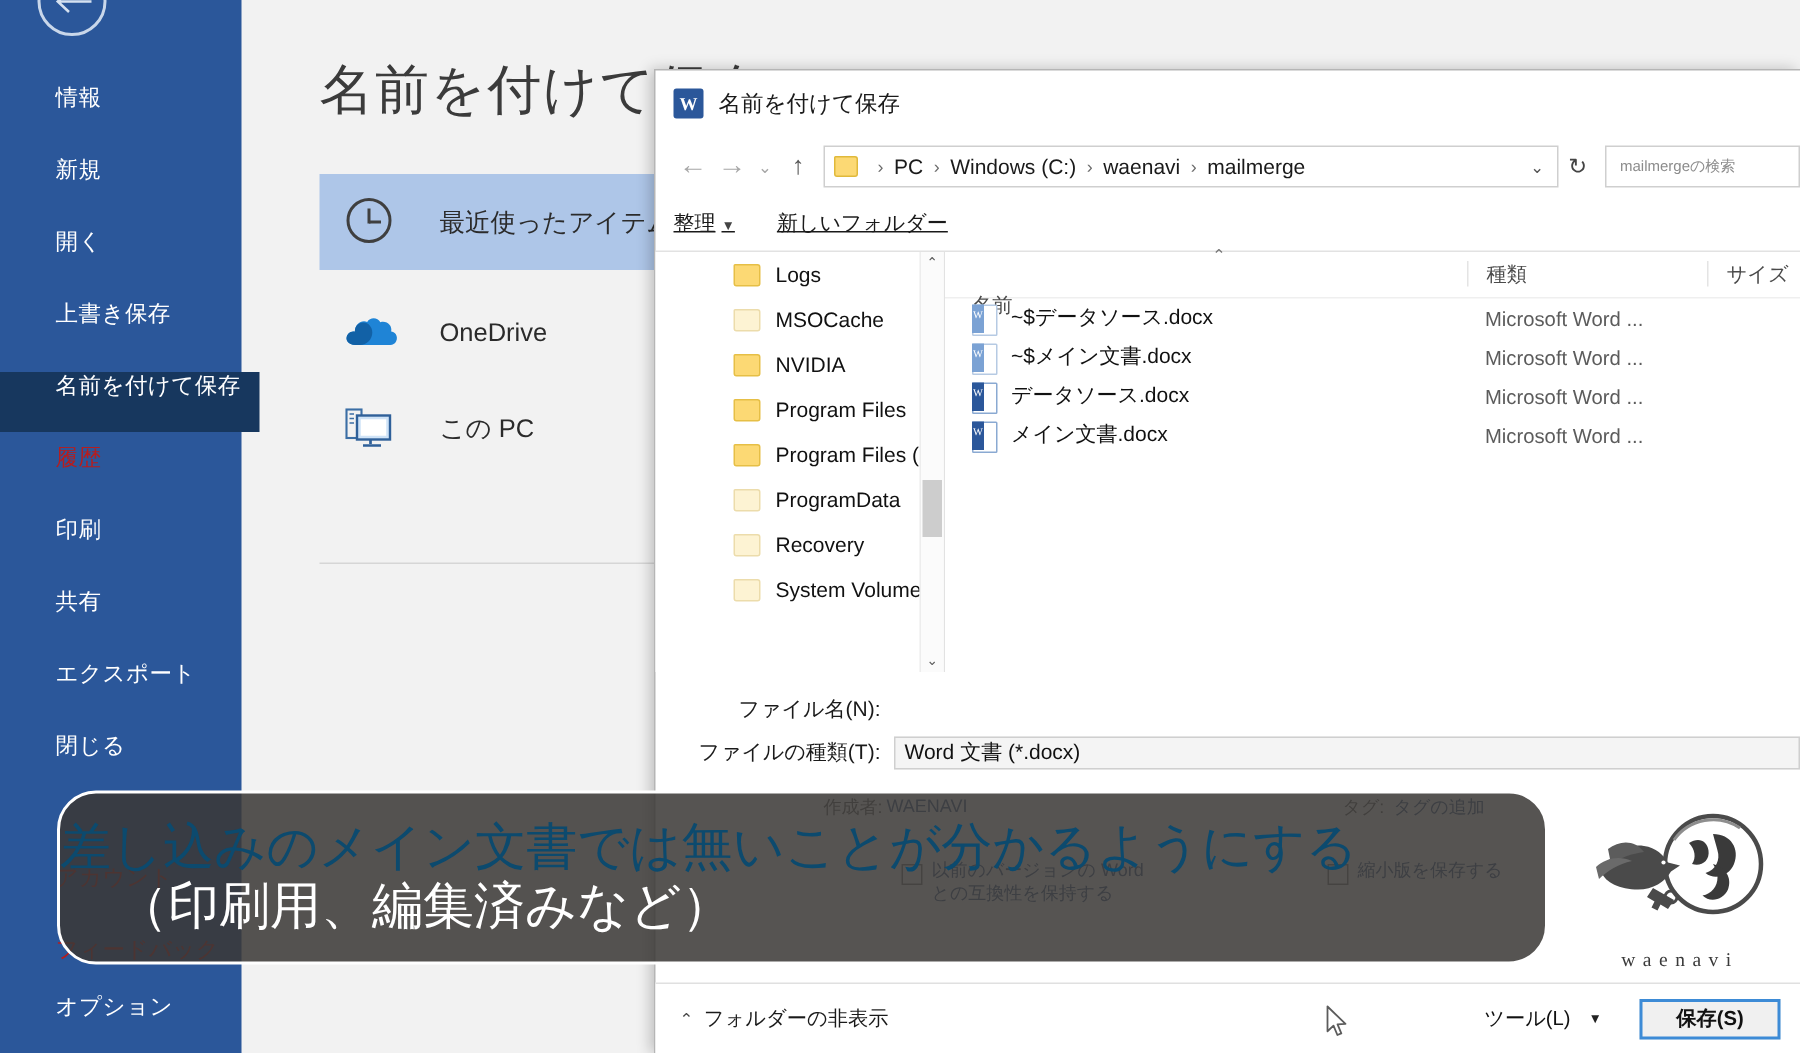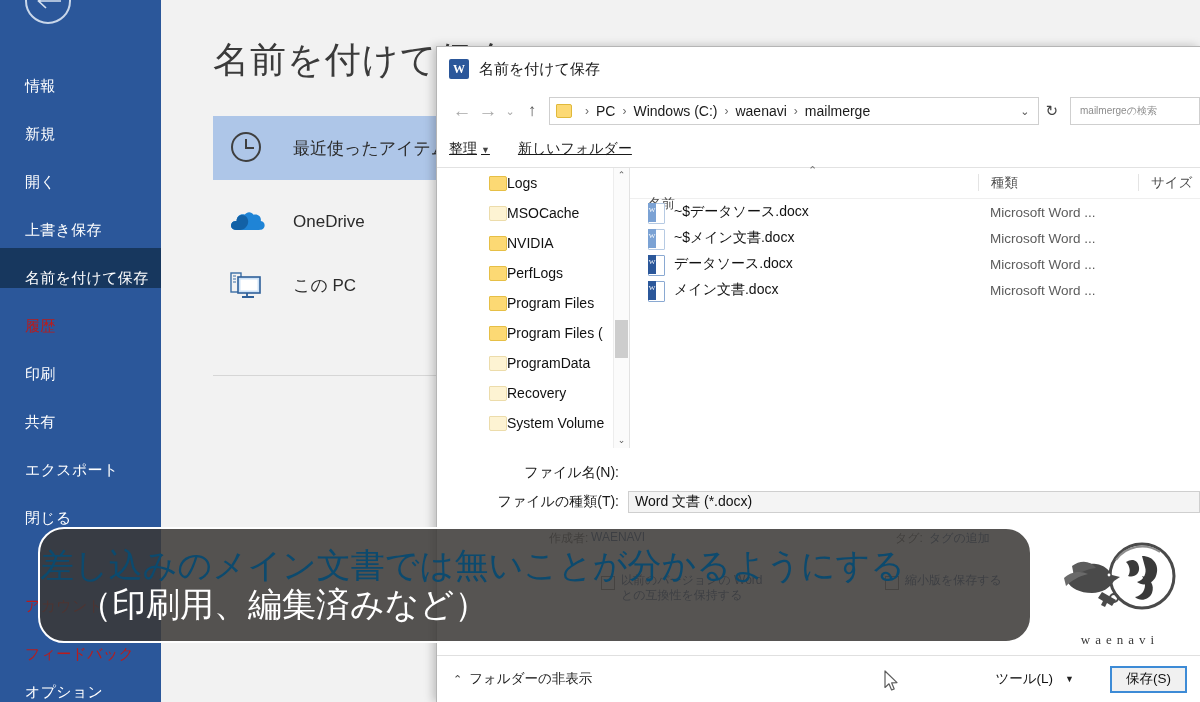--- a/index.html
+++ b/index.html
@@ -7,21 +7,21 @@
     width:1200px;height:702px;overflow:hidden;position:relative;
     background:#ffffff;
     font-family:"Liberation Sans","DejaVu Sans",sans-serif;
     -webkit-font-smoothing:antialiased;
   }
   
   #backstage{position:absolute;left:0;top:0;width:1200px;height:702px;background:#f2f2f2;}
   #nav-rail{position:absolute;left:0;top:0;width:161px;height:702px;background:#2b579a;}
   #back-btn{position:absolute;left:25px;top:-22px;width:46px;height:46px;border:2px solid #c9d7ea;border-radius:50%;box-sizing:border-box;}
   #back-btn .arrow{position:absolute;left:9px;top:13px;width:26px;height:16px;}
-  .nav-item{position:absolute;left:0;width:161px;height:40px;display:flex;align-items:flex-end;color:#ffffff;font-size:15px;letter-spacing:.3px;}
+  .nav-item{position:absolute;left:0;width:161px;height:40px;display:flex;align-items:flex-start;color:#ffffff;font-size:15px;letter-spacing:.3px;padding-left:12px;}
   .nav-item .lbl{padding-left:25px;white-space:nowrap;}
   .nav-item.selected{background:#17375e;}
   .nav-item.dim .lbl{color:#b91c1c;}
   
   #bs-title{position:absolute;left:213px;top:36px;font-size:36px;color:#3b3b3b;letter-spacing:1px;white-space:nowrap;}
   .place{position:absolute;left:213px;width:232px;height:64px;display:flex;align-items:center;gap:12px;}
   .place.sel{background:#aec6e8;}
   .place .picon{width:44px;height:44px;margin-left:12px;position:relative;flex:0 0 auto;}
   .place .plbl{font-size:17px;color:#2b2b2b;margin-left:12px;white-space:nowrap;}
   #place-divider{position:absolute;left:213px;top:375px;width:232px;height:1px;background:#d6d6d6;}
@@ -57,21 +57,21 @@
   #tool-row .tb{font-size:14px;color:#1a1a1a;margin-right:28px;white-space:nowrap;text-decoration:underline;}
   #tool-row .caret{font-size:9px;color:#444;margin-left:4px;}
 
   
   #dlg-body{display:flex;height:280px;}
   #tree{width:192px;position:relative;overflow:hidden;flex:0 0 auto;background:#fff;}
   .tree-item{height:30px;display:flex;align-items:center;padding-left:52px;}
   .tree-item .fi{width:16px;height:13px;border-radius:1px 2px 2px 2px;flex:0 0 auto;}
   .fi.full{background:#fcd974;border:1px solid #e6bf46;}
   .fi.pale{background:#fdf3d3;border:1px solid #ecdcab;}
-  .tree-item .tl{font-size:14px;color:#111;white-space:nowrap;}
+  .tree-item .tl{font-size:14px;color:#111;margin-left:10px;white-space:nowrap;}
   #tree-sb{position:absolute;right:0;top:0;width:15px;height:280px;background:#fbfbfb;border-left:1px solid #ededed;}
   #tree-sb .ar{position:absolute;left:0;width:15px;height:15px;text-align:center;font-size:9px;color:#5a5a5a;line-height:15px;}
   #tree-sb .thumb{position:absolute;left:1px;top:152px;width:13px;height:38px;background:#cdcdcd;}
   #vsep{width:1px;background:#e2e2e2;flex:0 0 auto;}
   #list{flex:1 1 auto;position:relative;background:#fff;min-width:0;}
   #col-head{height:30px;display:flex;align-items:center;position:relative;border-bottom:1px solid #efefef;}
   .col{font-size:13.5px;color:#4a4a4a;position:absolute;top:7px;}
   .col.c1{left:18px;margin-top:20px;}
   .col.c2{left:348px;padding-left:12px;border-left:1px solid #e4e4e4;height:17px;line-height:17px;top:6px;}
   .col.c3{left:508px;padding-left:12px;border-left:1px solid #e4e4e4;height:17px;line-height:17px;top:6px;}
@@ -81,40 +81,40 @@
   .dicon .pg{position:absolute;left:0;top:0;width:15px;height:19px;background:#fff;border:1px solid #8aa9d2;border-radius:1px;}
   .dicon .bar{position:absolute;left:0;top:0;width:8px;height:19px;background:#2b579a;}
   .dicon .bar:after{content:"W";position:absolute;left:0;top:3px;width:8px;text-align:center;color:#fff;font-size:7px;font-family:"Liberation Serif",serif;}
   .dicon.ghost .bar{background:#7ba2d4;}
   .dicon.ghost .pg{border-color:#b6cae3;}
   .frow .fname{font-size:14px;color:#111;margin-left:9px;white-space:nowrap;}
   .frow .ftype{position:absolute;left:360px;font-size:13.5px;color:#5c5c5c;white-space:nowrap;}
   .frow .fsize{position:absolute;left:680px;font-size:13.5px;color:#5c5c5c;white-space:nowrap;}
 
   
-  #fn-area{padding-top:10px;margin-left:32px;}
+  #fn-area{padding-top:10px;}
   .fld-row{height:29px;display:flex;align-items:center;}
   .fld-row .lab{width:150px;text-align:right;font-size:14px;color:#1a1a1a;padding-right:9px;white-space:nowrap;flex:0 0 auto;}
   .fld-row .inp{flex:1 1 auto;height:22px;border:1px solid #7fa6d9;background:#fff;display:flex;align-items:center;padding-left:6px;font-size:14px;color:#111;box-sizing:border-box;min-width:0;}
   .fld-row .inp.grey{border:1px solid #cfcfcf;background:#f4f4f4;}
 
   
   #meta{position:relative;height:110px;margin-top:12px;}
   .mcol{position:absolute;font-size:12px;color:#4f6a93;}
   .mlabel{color:#6b6b6b;}
   .cbx{position:absolute;width:12px;height:12px;border:1px solid #8a8a8a;background:#fff;}
   .ctext{position:absolute;font-size:12px;color:#4f6a93;line-height:15px;}
 
   
   #footer{position:absolute;left:0;bottom:0;width:764px;height:46px;border-top:1px solid #e0e0e0;background:#fff;display:flex;align-items:center;}
   #hidefolders{font-size:13.5px;color:#1a1a1a;margin-left:16px;display:flex;align-items:center;}
   #hidefolders .chev{font-size:11px;color:#444;margin-right:7px;}
   #tools{margin-left:auto;font-size:13.5px;color:#111;display:flex;align-items:center;}
   #tools .caret{font-size:9px;margin-left:12px;color:#222;}
-  #save-btn{width:77px;height:27px;margin:0 14px 0 36px;border:2px solid #3d8bd6;background:#f0f0f0;display:flex;align-items:center;justify-content:center;font-size:13.5px;color:#111;box-sizing:border-box;flex:0 0 auto;}
+  #save-btn{width:94px;height:27px;margin:0 14px 0 25px;border:2px solid #3d8bd6;background:#f0f0f0;display:flex;align-items:center;justify-content:center;font-size:13.5px;color:#111;box-sizing:border-box;flex:0 0 auto;font-weight:bold;}
 
   
   #cursor{position:absolute;left:884px;top:670px;width:16px;height:22px;}
 
   
   #caption{position:absolute;left:38px;top:527px;width:994px;height:116px;background:rgba(58,56,54,.86);border:2px solid #ffffff;border-radius:26px;box-sizing:border-box;display:flex;flex-direction:column;justify-content:center;}
   #caption .l1{color:#0c4a6e;font-size:34px;letter-spacing:0px;line-height:1.15;white-space:nowrap;}
   #caption .l2{color:#fff;font-size:34px;letter-spacing:0px;padding-left:38px;line-height:1.15;white-space:nowrap;}
 
   
@@ -257,24 +257,20 @@
             <div class="fi full"></div>
             <div class="tl">Logs</div>
           </div>
           <div class="tree-item">
             <div class="fi pale"></div>
             <div class="tl">MSOCache</div>
           </div>
           <div class="tree-item">
             <div class="fi full"></div>
             <div class="tl">NVIDIA</div>
-          </div>
-          <div class="tree-item">
-            <div class="fi full"></div>
-            <div class="tl">PerfLogs</div>
           </div>
           <div class="tree-item">
             <div class="fi full"></div>
             <div class="tl">Program Files</div>
           </div>
           <div class="tree-item">
             <div class="fi full"></div>
             <div class="tl">Program Files (</div>
           </div>
           <div class="tree-item">

